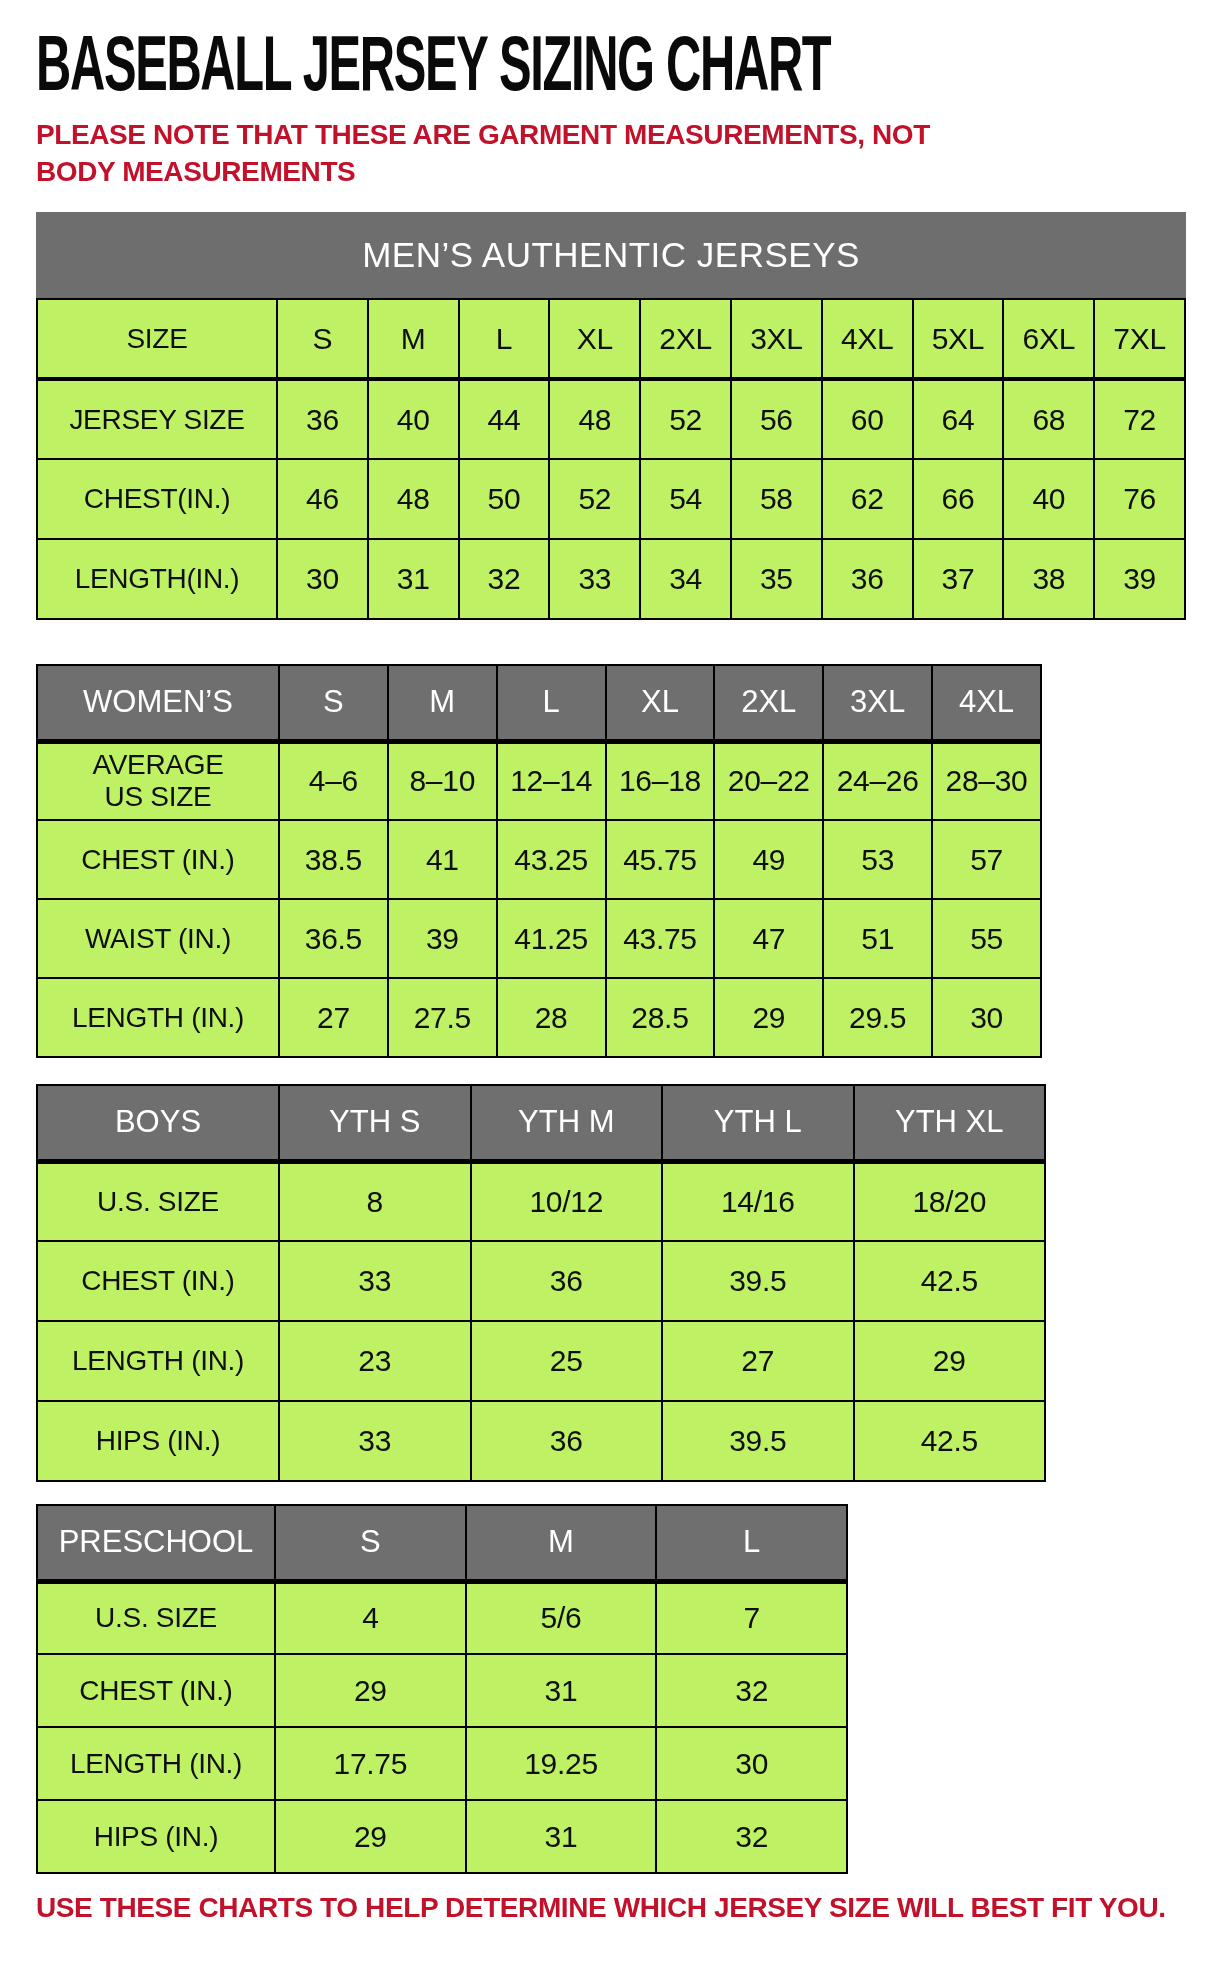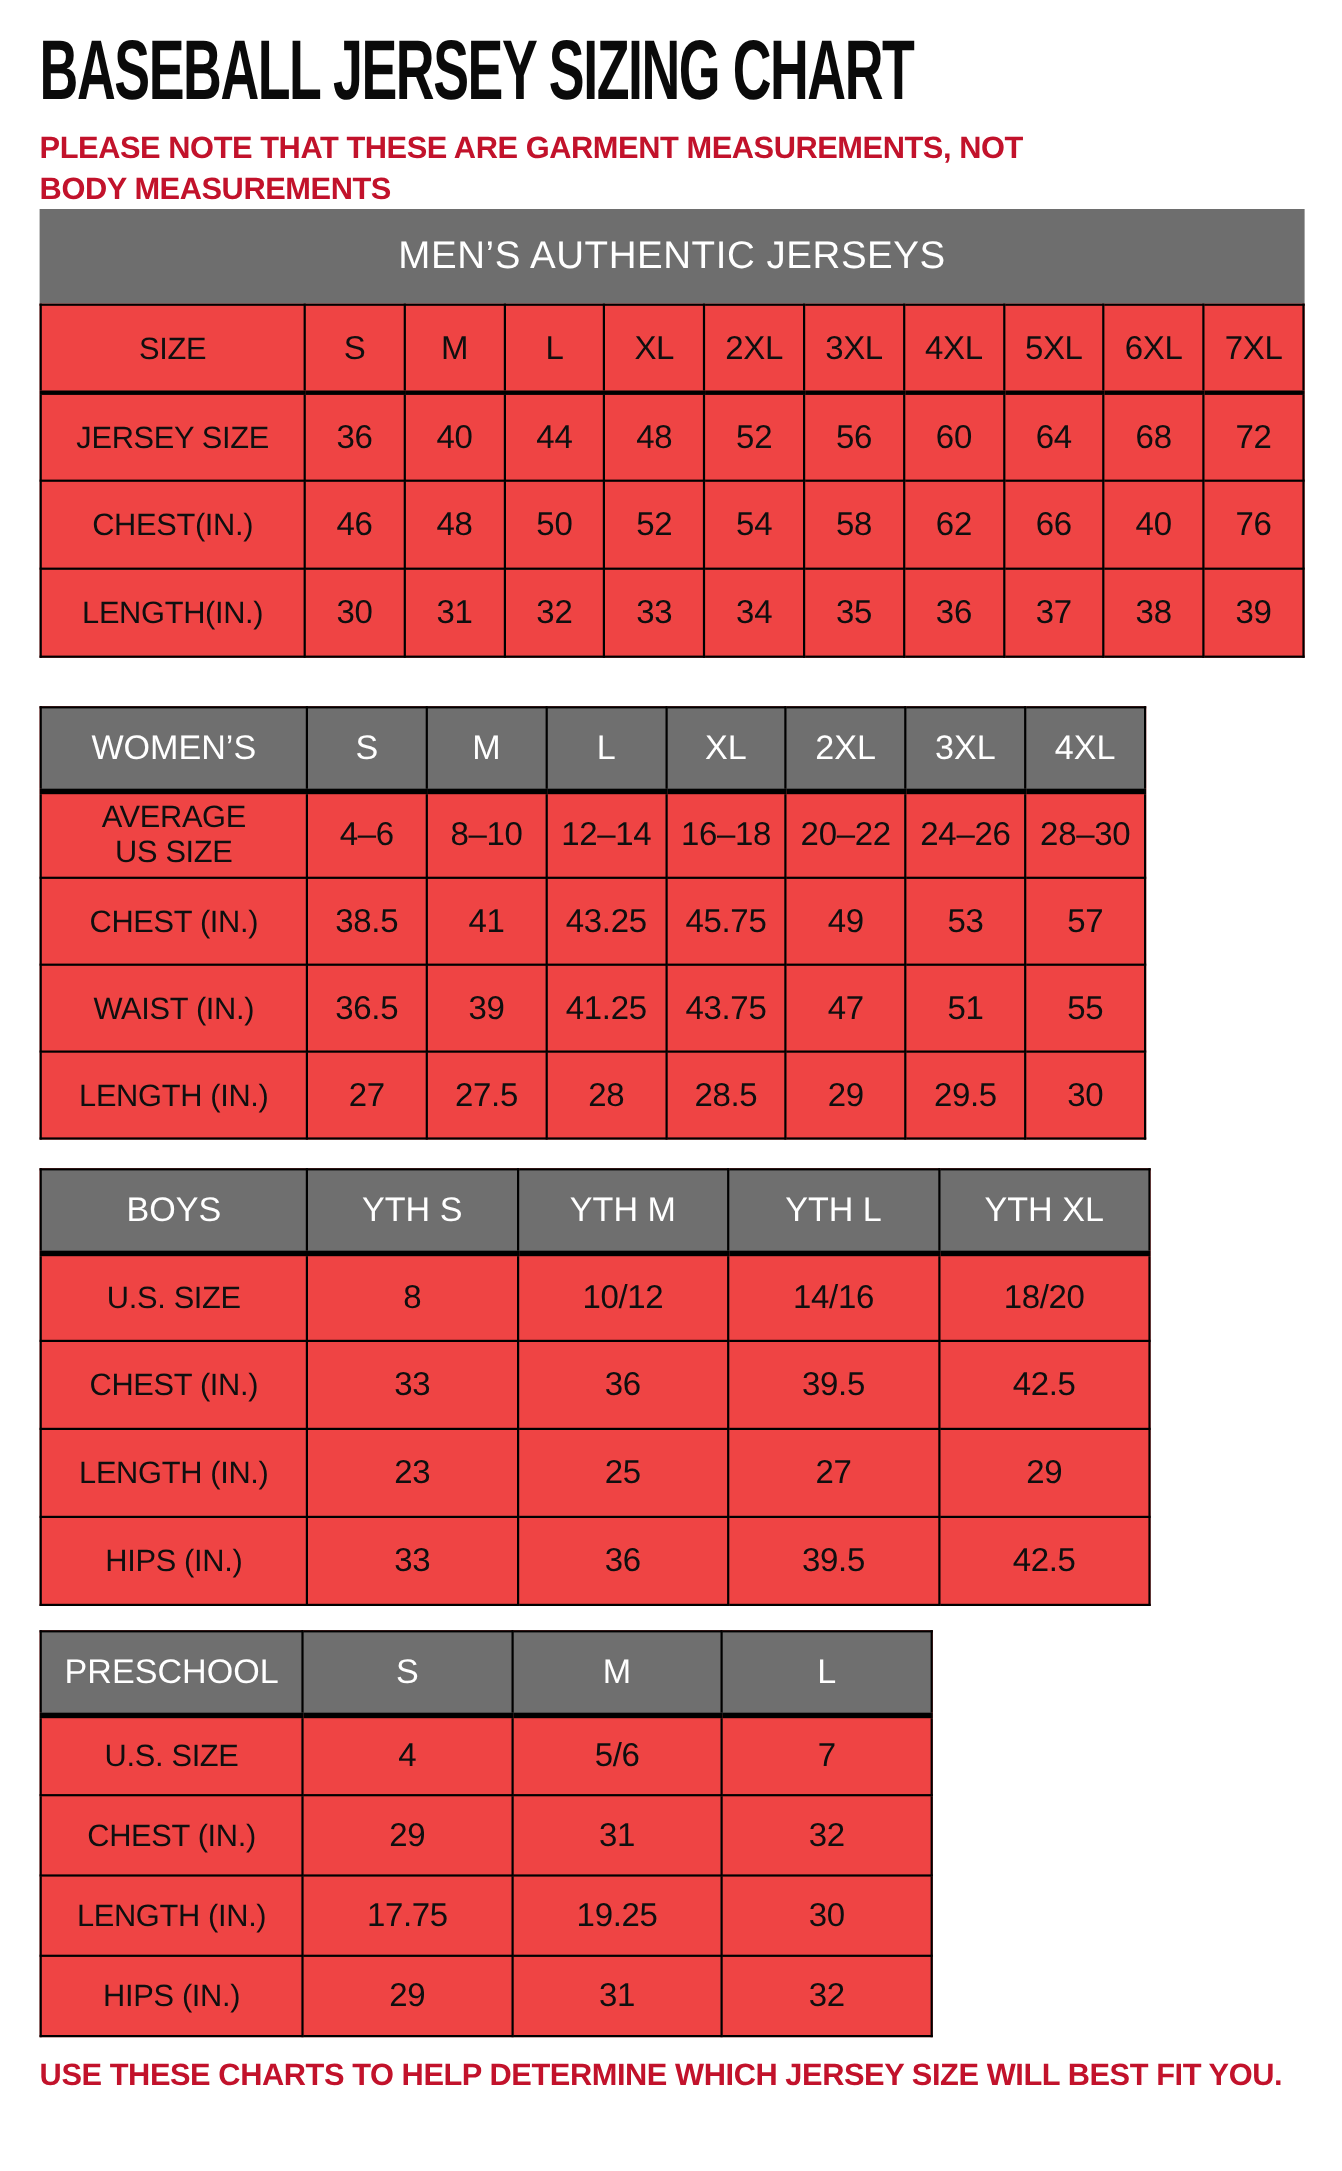--- a/index.html
+++ b/index.html
@@ -60,21 +60,21 @@
     height: 86px;
     display: flex;
     align-items: center;
     justify-content: center;
     font-size: 35px;
     letter-spacing: 0.5px;
   }
   table.size-table {
     border-collapse: collapse;
     table-layout: fixed;
-    background: #ef4444;
+    background: #bef264;
   }
   table.size-table th, table.size-table td {
     border: 2px solid #000000;
     text-align: center;
     vertical-align: middle;
     padding: 0 4px;
     font-weight: 400;
   }
   table.size-table thead th {
     background: #6f6f6f;
@@ -87,21 +87,21 @@
     font-size: 28px;
     white-space: pre-line;
     letter-spacing: -0.3px;
   }
   table.size-table tbody td {
     font-size: 30px;
     letter-spacing: -0.3px;
   }
 
   
-  .tbl-mens-authentic-jerseys { margin-top: 0; }
+  .tbl-mens-authentic-jerseys { margin-top: 22px; }
   .tbl-mens-authentic-jerseys .banner,
   .tbl-mens-authentic-jerseys table.size-table { width: 1150px; }
   .tbl-mens-authentic-jerseys .row-label { width: 240px; }
   .tbl-mens-authentic-jerseys tbody th, .tbl-mens-authentic-jerseys tbody td { height: 80px; }
   .tbl-mens-authentic-jerseys tbody tr:first-child th,
   .tbl-mens-authentic-jerseys tbody tr:first-child td { border-bottom-width: 4px; }
 
   .tbl-womens { margin-top: 44px; border-radius: 19px; }
   .tbl-womens table.size-table { width: 1006px; }
   .tbl-womens .row-label { width: 242px; }

